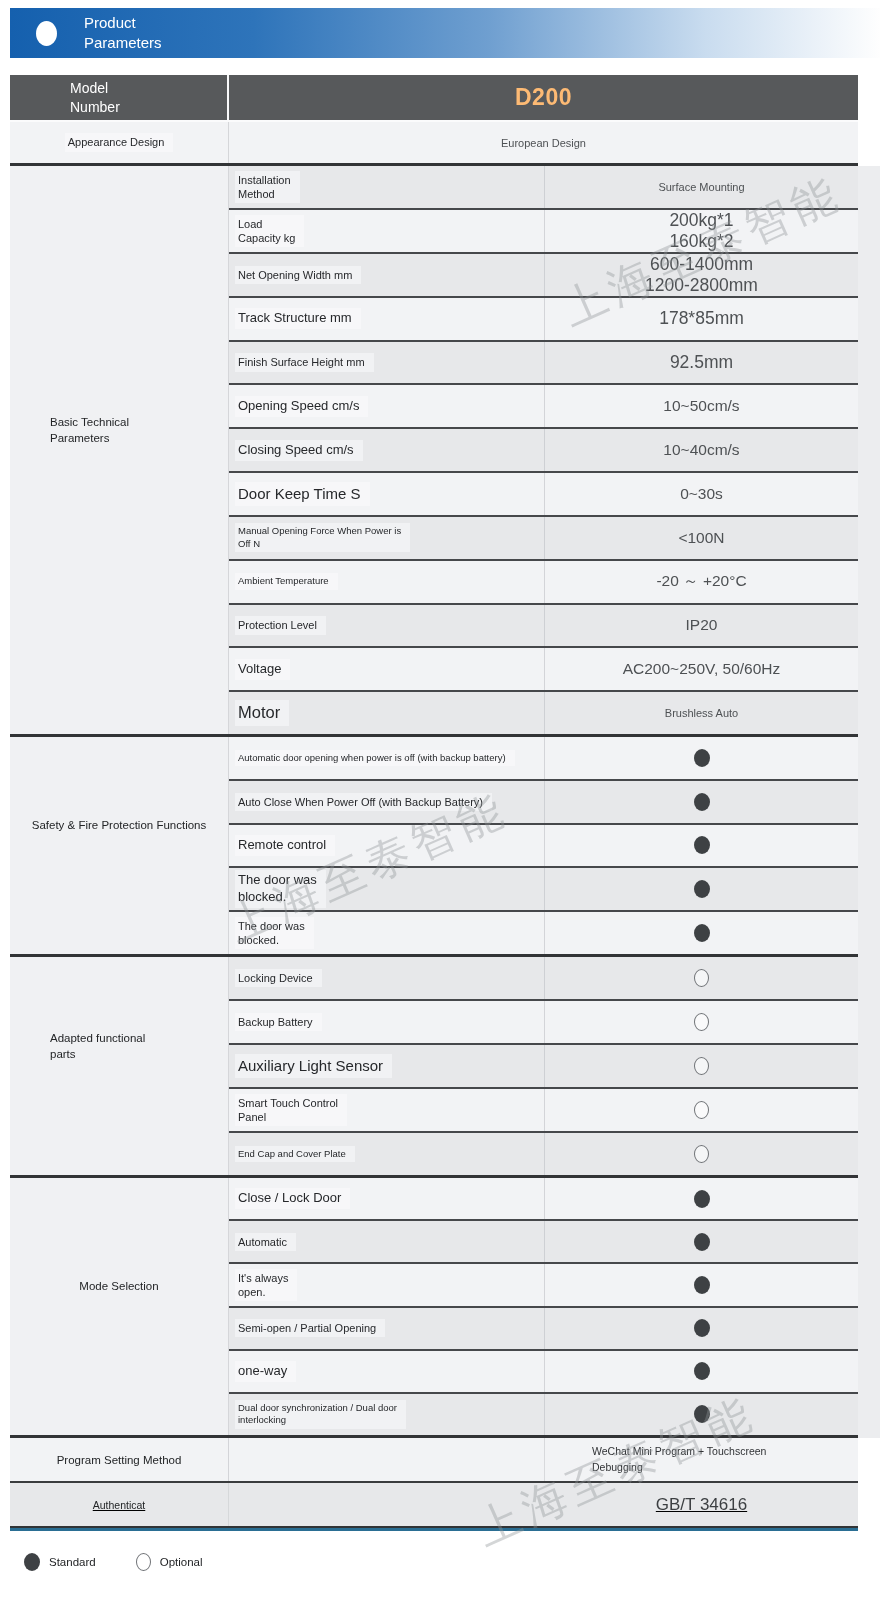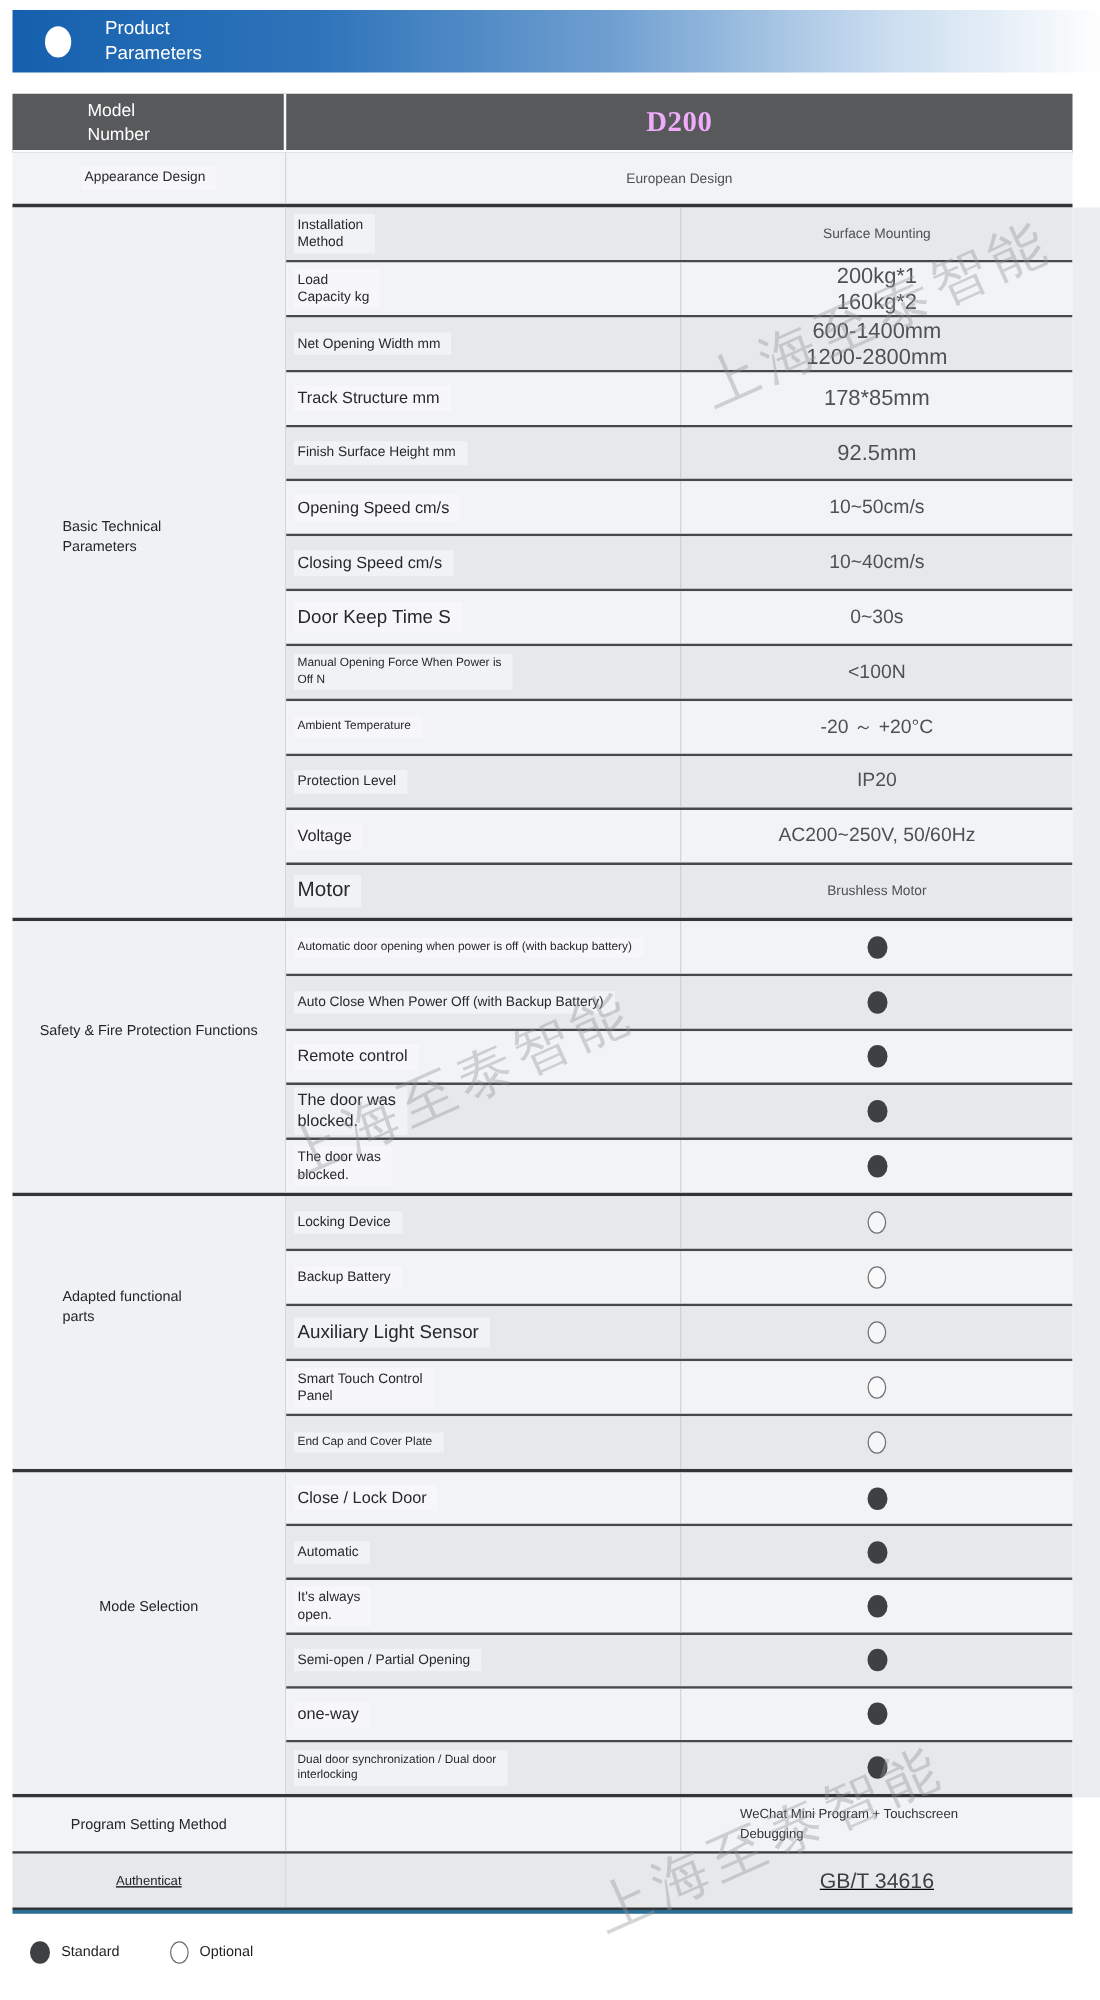--- a/index.html
+++ b/index.html
@@ -16,21 +16,21 @@
   }
   .header-dot{width:21px;height:25px;border-radius:50%;background:#ffffff;margin-left:26px;flex:none;}
   .header-title{color:#ffffff;font-size:15px;line-height:1.32;margin-left:27px;white-space:pre-line;}
 
   
   .table{position:absolute;left:10px;top:75px;width:848px;}
   .thead{display:flex;height:47px;background:#57595b;border-bottom:2px solid #fbfbfc;box-sizing:border-box;}
   .thead .mcell{width:219px;border-right:2px solid #f8f9fa;display:flex;align-items:center;box-sizing:border-box;}
   .model-label{color:#ffffff;font-size:14px;line-height:1.3;padding-left:60px;white-space:pre-line;}
   .thead .dcell{flex:1;display:flex;align-items:center;justify-content:center;}
-  .model-value{color:#f0abfc;font-size:23px;font-weight:bold;letter-spacing:.5px;font-family:Liberation Serif, serif;}
+  .model-value{color:#fdba74;font-size:23px;font-weight:bold;letter-spacing:.5px;}
 
   .app-row{display:flex;height:44px;border-bottom:3px solid #323436;box-sizing:border-box;}
   .app-row .acell{width:219px;border-right:1px solid #d5d6d9;display:flex;align-items:center;justify-content:center;box-sizing:border-box;}
   .app-row .vcell{flex:1;display:flex;align-items:center;justify-content:center;}
 
   .section{display:flex;border-bottom:3px solid #323436;box-sizing:border-box;}
   .sec-label{
     width:219px;background:#f0f1f3;border-right:1px solid #d5d6d9;
     display:flex;flex-direction:column;justify-content:center;box-sizing:border-box;
     font-size:11.5px;color:#232527;white-space:pre-line;line-height:1.4;padding-bottom:40px;
@@ -211,21 +211,21 @@
             </div>
             <div class="value-cell">
               <span class="val vm">AC200~250V, 50/60Hz</span>
             </div>
           </div>
           <div class="t-row dark">
             <div class="name-cell">
               <span class="lbl sz-xl">Motor</span>
             </div>
             <div class="value-cell">
-              <span class="val vs">Brushless Motor</span>
+              <span class="val vs">Brushless Auto</span>
             </div>
           </div>
         </div>
       </div>
       <div class="section" style="height: 220px;">
         <div class="sec-label ac">Safety &amp; Fire Protection Functions</div>
         <div class="sec-rows">
           <div class="t-row light">
             <div class="name-cell">
               <span class="lbl sz-xs">Automatic door opening when power is off (with backup battery)</span>

